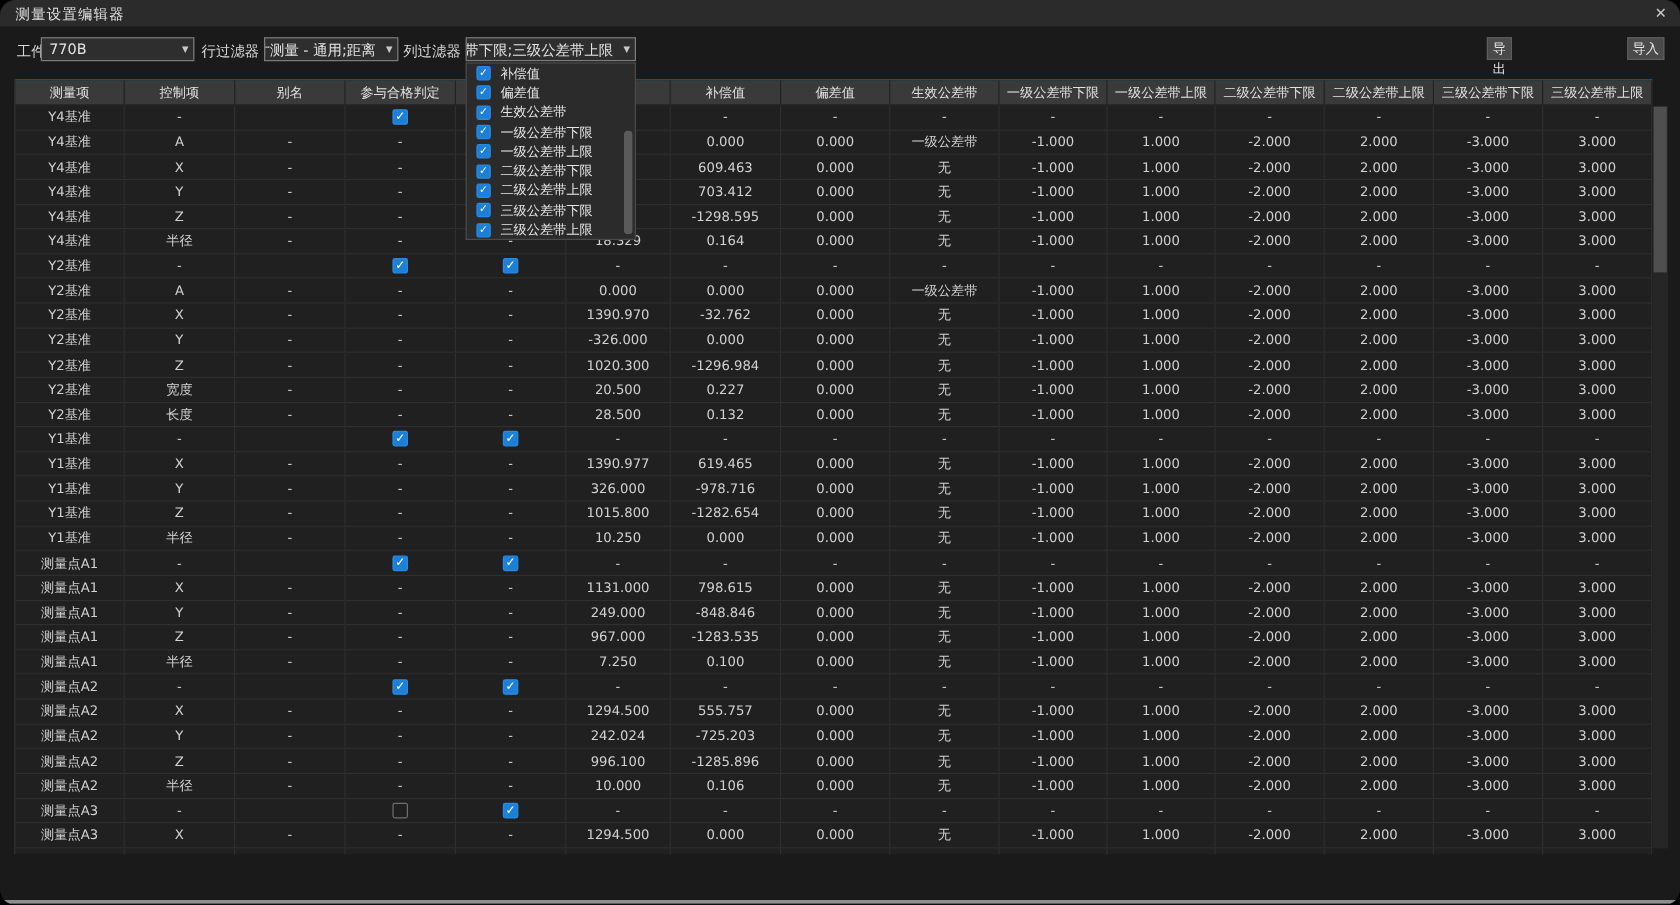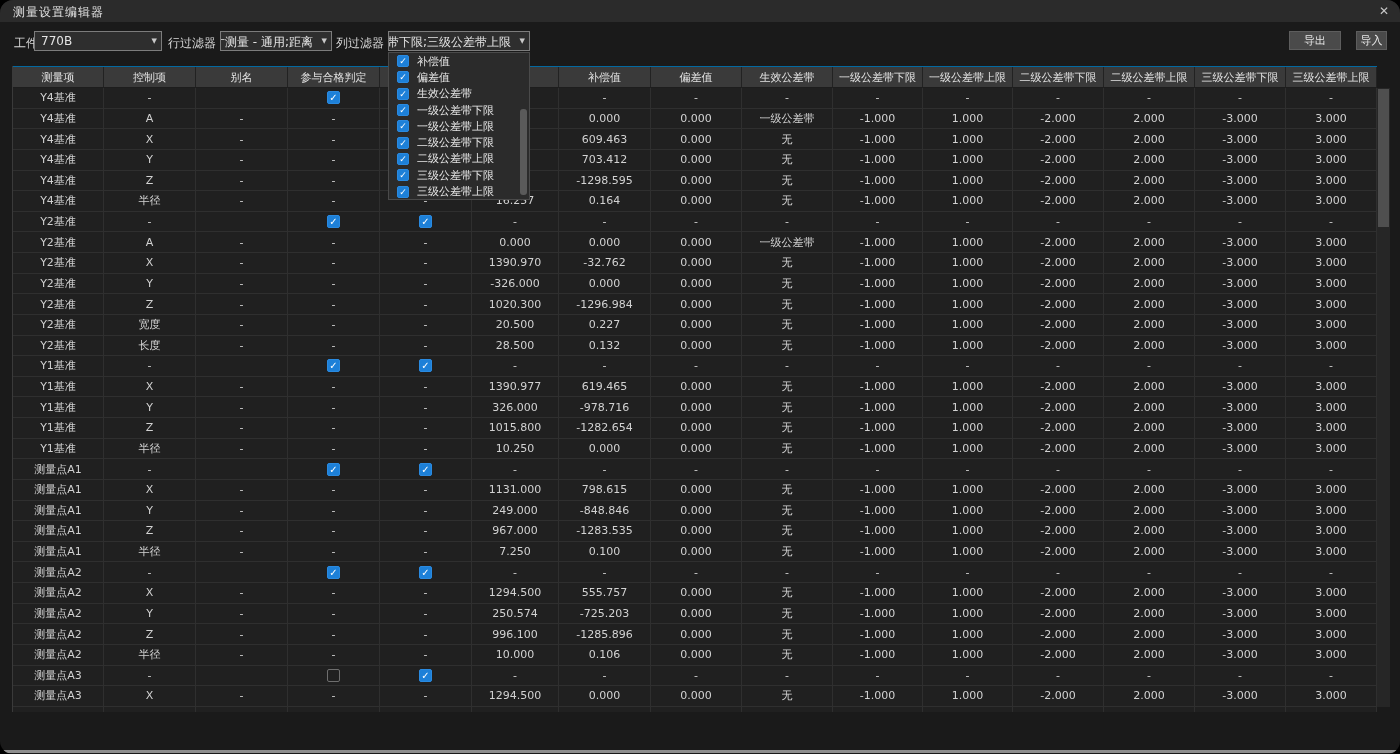--- a/index.html
+++ b/index.html
@@ -71,21 +71,21 @@
     <span class="val">宽度;长度;尺寸测量 - 通用;距离</span>
     <span class="arr">▼</span>
   </div>
 
   <span class="tlabel" style="left:336px;">列过滤器</span>
   <div class="combo clip" style="left:388px;width:142px;">
     <span class="val">三级公差带下限;三级公差带上限</span>
     <span class="arr">▼</span>
   </div>
 
-  <div class="tbtn" style="left:1289px;width:52px;">导出</div>
+  <div class="tbtn" style="left:1239px;width:21px;">导出</div>
   <div class="tbtn" style="left:1356px;width:31px;">导入</div>
 
   <div class="tablewrap">
     <div class="thead" id="thead">
         <div class="th">测量项</div>
         <div class="th">控制项</div>
         <div class="th">别名</div>
         <div class="th">参与合格判定</div>
         <div class="th"></div>
         <div class="th"></div>
@@ -177,21 +177,21 @@
         <div class="td">1.000</div>
         <div class="td">-2.000</div>
         <div class="td">2.000</div>
         <div class="td">-3.000</div>
         <div class="td">3.000</div>
         <div class="td">Y4基准</div>
         <div class="td">半径</div>
         <div class="td">-</div>
         <div class="td">-</div>
         <div class="td">-</div>
-        <div class="td">16.257</div>
+        <div class="td">18.329</div>
         <div class="td">0.164</div>
         <div class="td">0.000</div>
         <div class="td">无</div>
         <div class="td">-1.000</div>
         <div class="td">1.000</div>
         <div class="td">-2.000</div>
         <div class="td">2.000</div>
         <div class="td">-3.000</div>
         <div class="td">3.000</div>
         <div class="td">Y2基准</div>
@@ -493,21 +493,21 @@
         <div class="td">1.000</div>
         <div class="td">-2.000</div>
         <div class="td">2.000</div>
         <div class="td">-3.000</div>
         <div class="td">3.000</div>
         <div class="td">测量点A2</div>
         <div class="td">Y</div>
         <div class="td">-</div>
         <div class="td">-</div>
         <div class="td">-</div>
-        <div class="td">250.574</div>
+        <div class="td">242.024</div>
         <div class="td">-725.203</div>
         <div class="td">0.000</div>
         <div class="td">无</div>
         <div class="td">-1.000</div>
         <div class="td">1.000</div>
         <div class="td">-2.000</div>
         <div class="td">2.000</div>
         <div class="td">-3.000</div>
         <div class="td">3.000</div>
         <div class="td">测量点A2</div>

